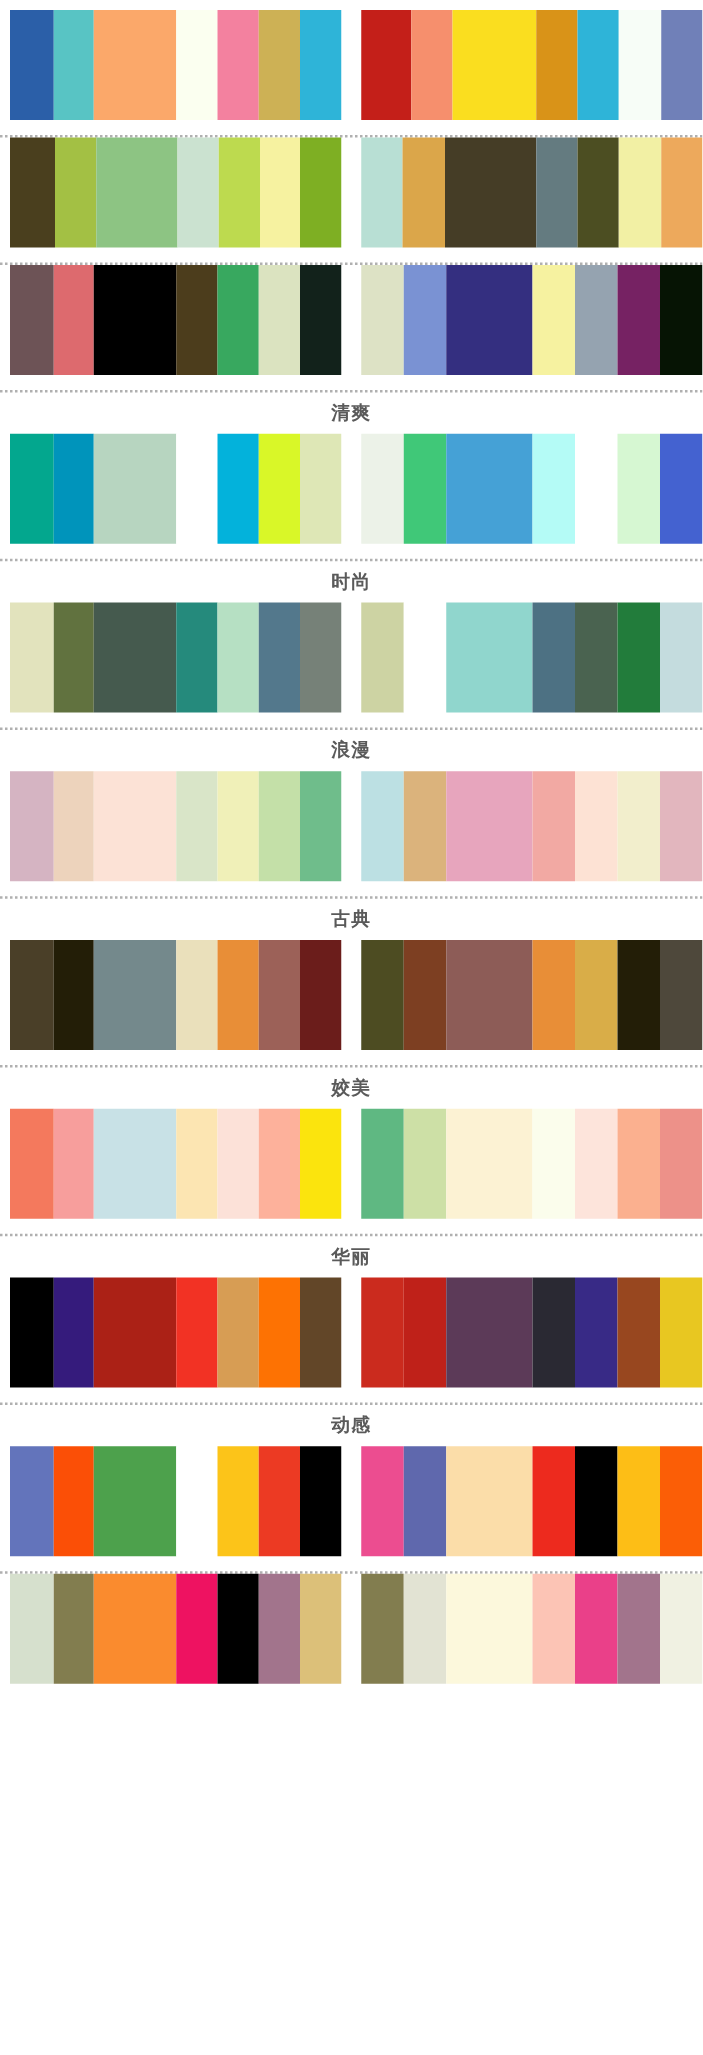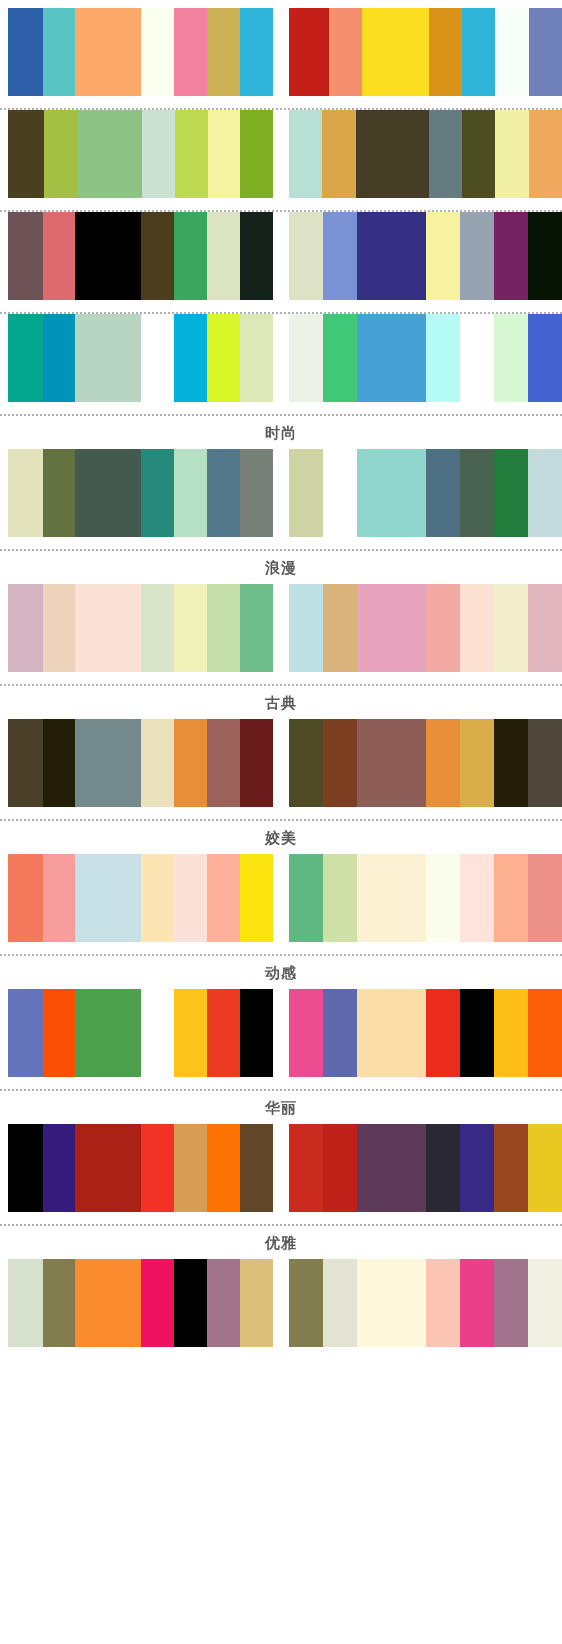--- a/index.html
+++ b/index.html
@@ -149,20 +149,21 @@
             <div class="swatch" title="#f6f2a0" style="width: 12.5%; background: rgb(246, 242, 160);"></div>
             <div class="swatch" title="#95a3b0" style="width: 12.5%; background: rgb(149, 163, 176);"></div>
             <div class="swatch" title="#762263" style="width: 12.5%; background: rgb(118, 34, 99);"></div>
             <div class="swatch" title="#061404" style="width: 12.5%; background: rgb(6, 20, 4);"></div>
           </div>
         </div>
         <div class="row-spacer"></div>
       </div>
       <div class="palette-row">
         <hr class="row-divider">
+        <div class="row-title">清爽</div>
         <div class="row-swatches">
           <div class="palette-group palette-left">
             <div class="swatch" title="#03a78e" style="width: 13.0435%; background: rgb(3, 167, 142);"></div>
             <div class="swatch" title="#0094bb" style="width: 12.4224%; background: rgb(0, 148, 187);"></div>
             <div class="swatch" title="#b7d5c0" style="width: 24.8447%; background: rgb(183, 213, 192);"></div>
             <div class="swatch empty" title="" style="width: 12.4224%; background: rgb(255, 255, 255);"></div>
             <div class="swatch" title="#03b2db" style="width: 12.4224%; background: rgb(3, 178, 219);"></div>
             <div class="swatch" title="#d9f728" style="width: 12.4224%; background: rgb(217, 247, 40);"></div>
             <div class="swatch" title="#dee7b6" style="width: 12.4224%; background: rgb(222, 231, 182);"></div>
           </div>
@@ -273,20 +274,45 @@
             <div class="swatch" title="#fbfdec" style="width: 12.5%; background: rgb(251, 253, 236);"></div>
             <div class="swatch" title="#fde4db" style="width: 12.5%; background: rgb(253, 228, 219);"></div>
             <div class="swatch" title="#fbb08f" style="width: 12.5%; background: rgb(251, 176, 143);"></div>
             <div class="swatch" title="#ed9189" style="width: 12.5%; background: rgb(237, 145, 137);"></div>
           </div>
         </div>
         <div class="row-spacer"></div>
       </div>
       <div class="palette-row">
         <hr class="row-divider">
+        <div class="row-title">华丽</div>
+        <div class="row-swatches">
+          <div class="palette-group palette-left">
+            <div class="swatch" title="#000000" style="width: 13.0435%; background: rgb(0, 0, 0);"></div>
+            <div class="swatch" title="#351b7c" style="width: 12.4224%; background: rgb(53, 27, 124);"></div>
+            <div class="swatch" title="#ab2116" style="width: 24.8447%; background: rgb(171, 33, 22);"></div>
+            <div class="swatch" title="#f23224" style="width: 12.4224%; background: rgb(242, 50, 36);"></div>
+            <div class="swatch" title="#d79d54" style="width: 12.4224%; background: rgb(215, 157, 84);"></div>
+            <div class="swatch" title="#fd7203" style="width: 12.4224%; background: rgb(253, 114, 3);"></div>
+            <div class="swatch" title="#624628" style="width: 12.4224%; background: rgb(98, 70, 40);"></div>
+          </div>
+          <div class="palette-group palette-right">
+            <div class="swatch" title="#cb2b1e" style="width: 12.5%; background: rgb(203, 43, 30);"></div>
+            <div class="swatch" title="#bf2119" style="width: 12.5%; background: rgb(191, 33, 25);"></div>
+            <div class="swatch" title="#5c3a58" style="width: 25%; background: rgb(92, 58, 88);"></div>
+            <div class="swatch" title="#2a2933" style="width: 12.5%; background: rgb(42, 41, 51);"></div>
+            <div class="swatch" title="#382a86" style="width: 12.5%; background: rgb(56, 42, 134);"></div>
+            <div class="swatch" title="#98471f" style="width: 12.5%; background: rgb(152, 71, 31);"></div>
+            <div class="swatch" title="#e8c721" style="width: 12.5%; background: rgb(232, 199, 33);"></div>
+          </div>
+        </div>
+        <div class="row-spacer"></div>
+      </div>
+      <div class="palette-row">
+        <hr class="row-divider">
         <div class="row-title">动感</div>
         <div class="row-swatches">
           <div class="palette-group palette-left">
             <div class="swatch" title="#6374bb" style="width: 13.0435%; background: rgb(99, 116, 187);"></div>
             <div class="swatch" title="#fb4f06" style="width: 12.4224%; background: rgb(251, 79, 6);"></div>
             <div class="swatch" title="#4da14c" style="width: 24.8447%; background: rgb(77, 161, 76);"></div>
             <div class="swatch empty" title="" style="width: 12.4224%; background: rgb(255, 255, 255);"></div>
             <div class="swatch" title="#fcc419" style="width: 12.4224%; background: rgb(252, 196, 25);"></div>
             <div class="swatch" title="#ec3a23" style="width: 12.4224%; background: rgb(236, 58, 35);"></div>
             <div class="swatch" title="#000000" style="width: 12.4224%; background: rgb(0, 0, 0);"></div>
@@ -298,46 +324,20 @@
             <div class="swatch" title="#ed2a1e" style="width: 12.5%; background: rgb(237, 42, 30);"></div>
             <div class="swatch" title="#000000" style="width: 12.5%; background: rgb(0, 0, 0);"></div>
             <div class="swatch" title="#fdbe16" style="width: 12.5%; background: rgb(253, 190, 22);"></div>
             <div class="swatch" title="#fb5e06" style="width: 12.5%; background: rgb(251, 94, 6);"></div>
           </div>
         </div>
         <div class="row-spacer"></div>
       </div>
       <div class="palette-row">
         <hr class="row-divider">
-        <div class="row-title">华丽</div>
-        <div class="row-swatches">
-          <div class="palette-group palette-left">
-            <div class="swatch" title="#000000" style="width: 13.0435%; background: rgb(0, 0, 0);"></div>
-            <div class="swatch" title="#351b7c" style="width: 12.4224%; background: rgb(53, 27, 124);"></div>
-            <div class="swatch" title="#ab2116" style="width: 24.8447%; background: rgb(171, 33, 22);"></div>
-            <div class="swatch" title="#f23224" style="width: 12.4224%; background: rgb(242, 50, 36);"></div>
-            <div class="swatch" title="#d79d54" style="width: 12.4224%; background: rgb(215, 157, 84);"></div>
-            <div class="swatch" title="#fd7203" style="width: 12.4224%; background: rgb(253, 114, 3);"></div>
-            <div class="swatch" title="#624628" style="width: 12.4224%; background: rgb(98, 70, 40);"></div>
-          </div>
-          <div class="palette-group palette-right">
-            <div class="swatch" title="#cb2b1e" style="width: 12.5%; background: rgb(203, 43, 30);"></div>
-            <div class="swatch" title="#bf2119" style="width: 12.5%; background: rgb(191, 33, 25);"></div>
-            <div class="swatch" title="#5c3a58" style="width: 25%; background: rgb(92, 58, 88);"></div>
-            <div class="swatch" title="#2a2933" style="width: 12.5%; background: rgb(42, 41, 51);"></div>
-            <div class="swatch" title="#382a86" style="width: 12.5%; background: rgb(56, 42, 134);"></div>
-            <div class="swatch" title="#98471f" style="width: 12.5%; background: rgb(152, 71, 31);"></div>
-            <div class="swatch" title="#e8c721" style="width: 12.5%; background: rgb(232, 199, 33);"></div>
-          </div>
-        </div>
-        <div class="row-spacer"></div>
-      </div>
-      <div class="palette-row">
-        <hr class="row-divider">
-        <div class="row-title">优雅</div>
         <div class="row-swatches">
           <div class="palette-group palette-left">
             <div class="swatch" title="#d6e0cd" style="width: 13.0435%; background: rgb(214, 224, 205);"></div>
             <div class="swatch" title="#827d4f" style="width: 12.4224%; background: rgb(130, 125, 79);"></div>
             <div class="swatch" title="#fa8b2e" style="width: 24.8447%; background: rgb(250, 139, 46);"></div>
             <div class="swatch" title="#ee1261" style="width: 12.4224%; background: rgb(238, 18, 97);"></div>
             <div class="swatch" title="#000000" style="width: 12.4224%; background: rgb(0, 0, 0);"></div>
             <div class="swatch" title="#a2748c" style="width: 12.4224%; background: rgb(162, 116, 140);"></div>
             <div class="swatch" title="#dcc079" style="width: 12.4224%; background: rgb(220, 192, 121);"></div>
           </div>

